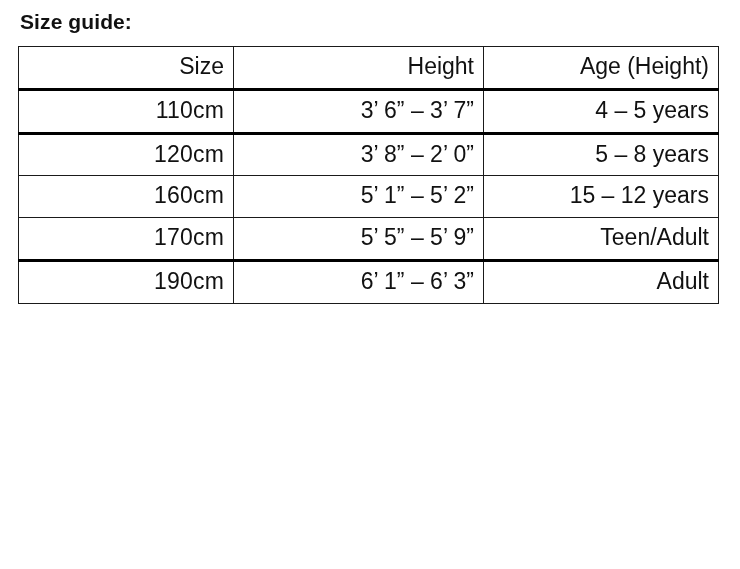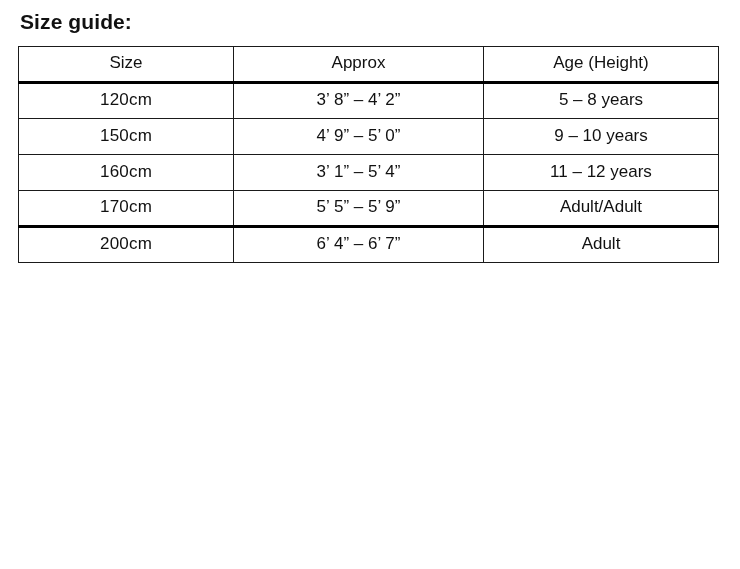--- a/index.html
+++ b/index.html
@@ -35,23 +35,23 @@
     margin: 0;
   }
   table.size-table col.c1 { width: 215px; }
   table.size-table col.c2 { width: 250px; }
   table.size-table col.c3 { width: 235px; }
 
   table.size-table td,
   table.size-table th {
     border: 1px solid #1a1a1a;
     padding: 5px 9px 7px 9px;
-    font-size: 17px;
+    font-size: 23px;
     font-weight: normal;
-    text-align: center;
+    text-align: right;
     line-height: 1.25;
     color: #111111;
     white-space: nowrap;
     overflow: hidden;
     height: 36px;
     box-sizing: border-box;
   }
   table.size-table thead th {
     font-weight: normal;
   }
@@ -75,46 +75,46 @@
 
   <table class="size-table">
     <colgroup>
       <col class="c1">
       <col class="c2">
       <col class="c3">
     </colgroup>
     <thead>
       <tr class="header-row">
         <th>Size</th>
-        <th>Approx</th>
+        <th>Height</th>
         <th>Age (Height)</th>
       </tr>
     </thead>
     <tbody>
+      <tr class="group-end">
+        <td class="size-cell">110cm</td>
+        <td>3’ 6” – 3’ 7”</td>
+        <td>4 – 5 years</td>
+      </tr>
       <tr>
         <td class="size-cell">120cm</td>
-        <td>3’ 8” – 4’ 2”</td>
+        <td>3’ 8” – 2’ 0”</td>
         <td>5 – 8 years</td>
       </tr>
       <tr>
-        <td class="size-cell">150cm</td>
-        <td>4’ 9” – 5’ 0”</td>
-        <td>9 – 10 years</td>
-      </tr>
-      <tr>
         <td class="size-cell">160cm</td>
-        <td>3’ 1” – 5’ 4”</td>
-        <td>11 – 12 years</td>
+        <td>5’ 1” – 5’ 2”</td>
+        <td>15 – 12 years</td>
       </tr>
       <tr class="group-end">
         <td class="size-cell">170cm</td>
         <td>5’ 5” – 5’ 9”</td>
-        <td>Adult/Adult</td>
+        <td>Teen/Adult</td>
       </tr>
       <tr>
-        <td class="size-cell">200cm</td>
-        <td>6’ 4” – 6’ 7”</td>
+        <td class="size-cell">190cm</td>
+        <td>6’ 1” – 6’ 3”</td>
         <td>Adult</td>
       </tr>
     </tbody>
   </table>
 
 </div>
 
 </body></html>

